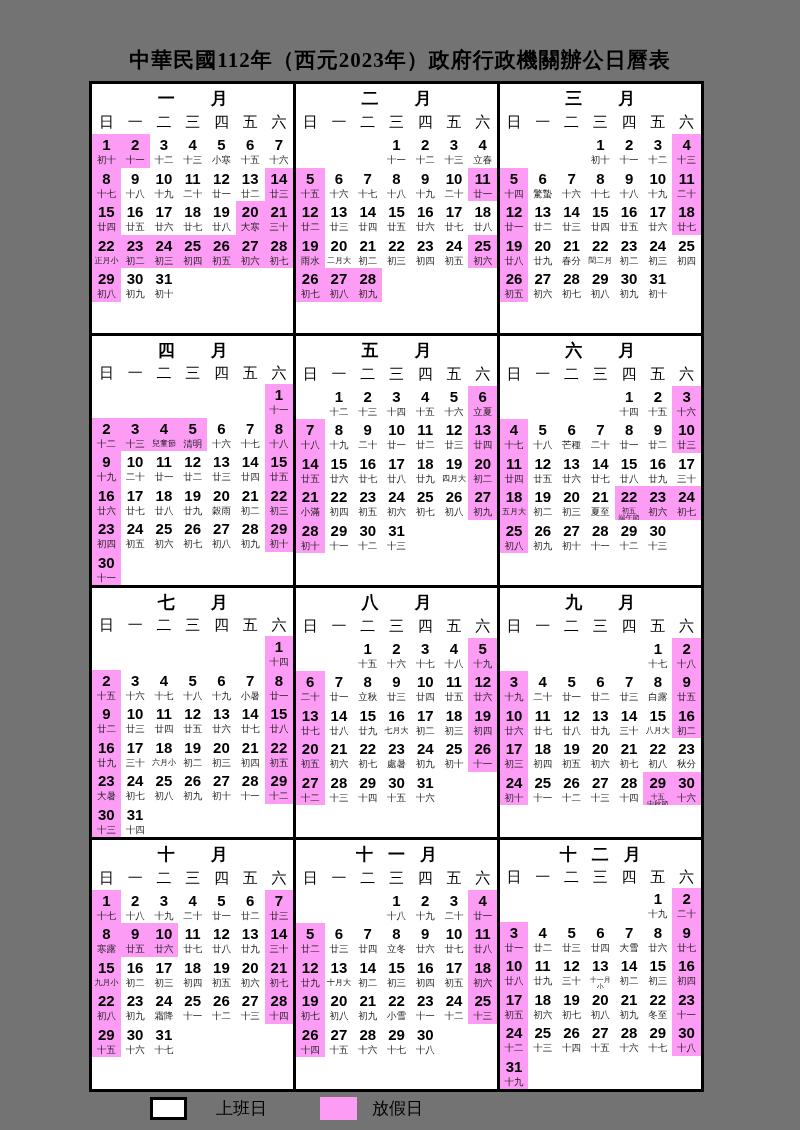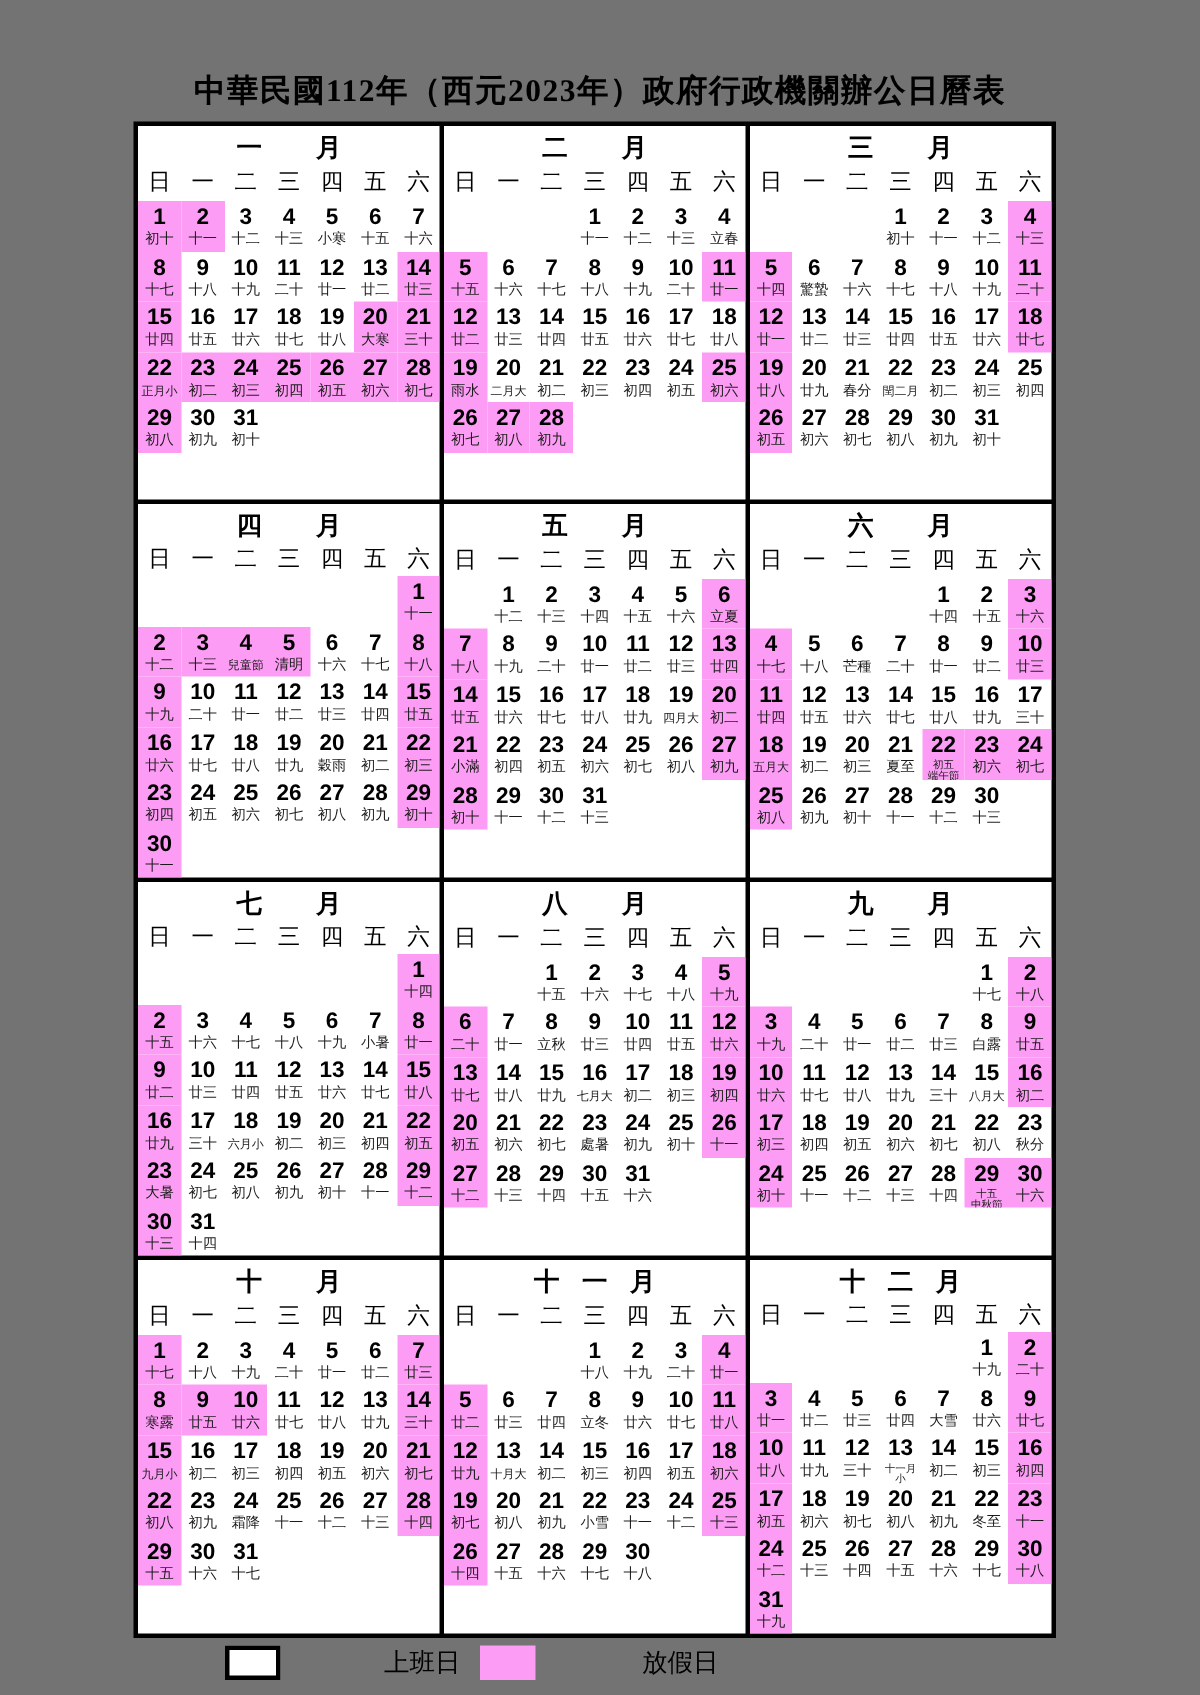--- a/index.html
+++ b/index.html
@@ -30,23 +30,23 @@
   .cell.hl { background:var(--holiday,#FD9CF4); }
   .d { font-size:15px; font-weight:bold; line-height:19px; padding-top:1px; }
   .l { font-size:9.5px; line-height:12px; color:#1a1a1a; white-space:pre-line; }
   .l.small { font-size:8px; }
   .l.two { font-size:7px; line-height:7px; padding-top:1px; }
 
   #legend { position:absolute; left:0; top:1097px; width:800px; height:26px; }
   .lg-box { position:absolute; width:37px; height:23px; top:0; }
   #lg-work { left:150px; background:#fff; border:3px solid #000; }
   #lg-holiday { left:320px; background:var(--holiday,#FD9CF4); }
-  .lg-label { position:absolute; top:1px; font-size:17px; line-height:22px;margin-left:40px; }
+  .lg-label { position:absolute; top:1px; font-size:17px; line-height:22px; }
   #lg-work-label { left:216px; }
-  #lg-holiday-label { left:388px; }
+  #lg-holiday-label { left:372px; }
 </style>
 </head>
 <body>
 
 <div id="page">
   <div id="cal-title">中華民國112年（西元2023年）政府行政機關辦公日曆表</div>
 
   <div id="months">
       <div class="month">
         <div class="mtitle">

